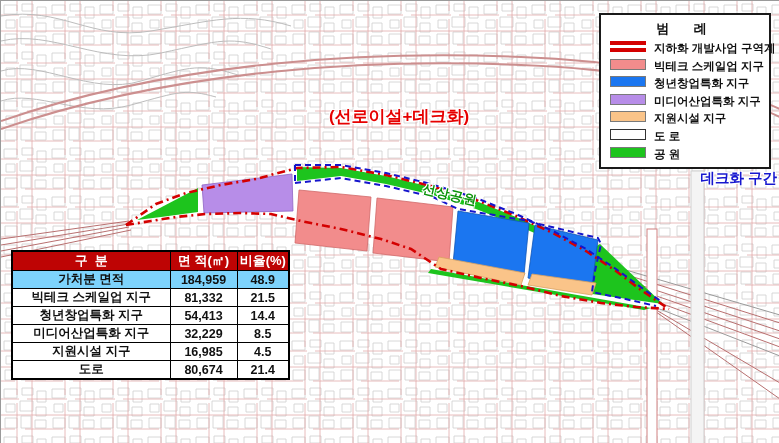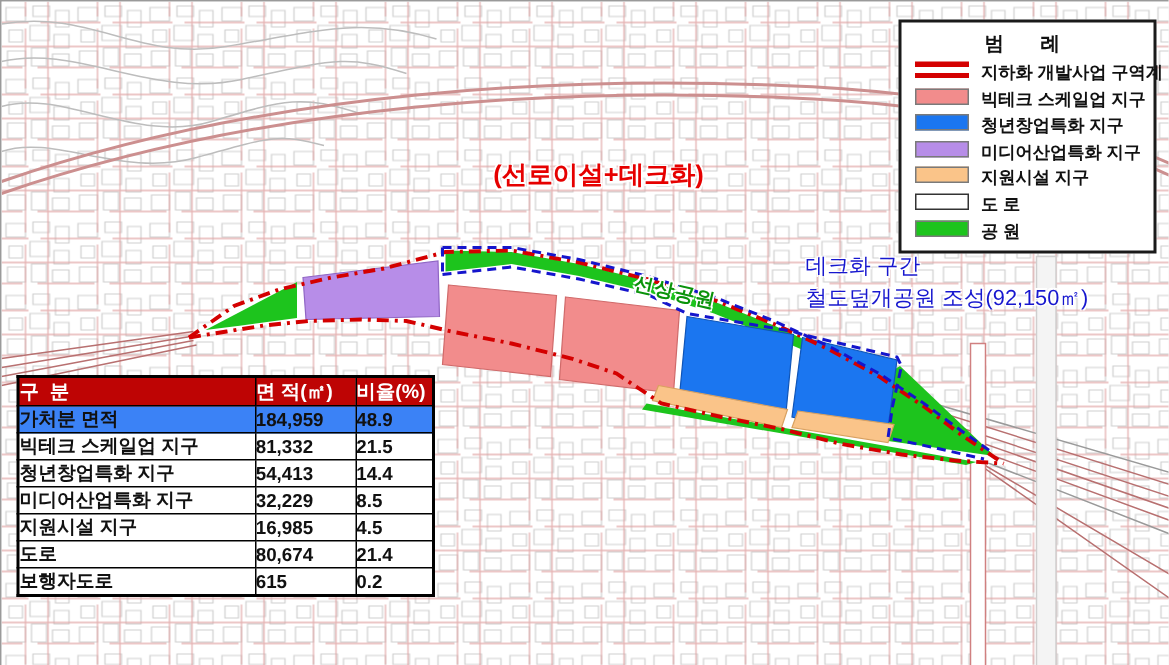--- a/index.html
+++ b/index.html
@@ -20,40 +20,40 @@
   .sw-orange{background:#fac489;border:1px solid #7a7a7a;}
   .sw-green{background:#1dc41d;border:1px solid #7a7a7a;}
   .sw-white{background:#ffffff;border:1px solid #333;}
   .legend-label{font-size:11.5px;font-weight:bold;color:#111;white-space:pre;}
 
   
   .anno-dev{position:absolute;left:283px;top:103px;width:230px;text-align:center;z-index:4;
             font-weight:bold;font-size:17px;line-height:25px;color:#e60000;
             text-shadow:-1px -1px 0 #fff,1px -1px 0 #fff,-1px 1px 0 #fff,1px 1px 0 #fff;}
   .anno-deck{position:absolute;left:536px;top:167px;width:240px;z-index:4;
-             font-weight:normal;font-size:14.5px;line-height:21px;
-             text-shadow:-1px -1px 0 #fff,1px -1px 0 #fff,-1px 1px 0 #fff,1px 1px 0 #fff;}
+             font-weight:bold;font-size:14.5px;line-height:21px;
+             text-shadow:-1px -1px 0 #fff,1px -1px 0 #fff,-1px 1px 0 #fff,1px 1px 0 #fff;text-align:right;}
   .anno-deck .blue-line{color:#1717cf;}
   .anno-deck .black-line{color:#101010;}
   .park-label{position:absolute;left:421px;top:185px;z-index:4;transform:rotate(13deg);
               font-weight:bold;font-size:13px;color:#0a930a;letter-spacing:1px;
               text-shadow:-1px -1px 0 #fff,1px -1px 0 #fff,-1px 1px 0 #fff,1px 1px 0 #fff,0 2px 0 #fff,0 -2px 0 #fff;}
 
   
   .area-table{position:absolute;left:10px;top:249px;width:277px;z-index:5;
               border-collapse:collapse;table-layout:fixed;background:#fff;
               border:2px solid #000;}
-  .area-table td,.area-table th{border:1px solid #000;text-align:left;vertical-align:middle;
+  .area-table td,.area-table th{border:1px solid #000;text-align:center;vertical-align:middle;
               font-size:12.5px;font-weight:bold;color:#111;height:17px;padding:0;white-space:pre;}
   .area-table th{background:#be0404;color:#fff;font-size:13px;}
   .col-label{width:158px;}
   .col-area{width:67px;}
   .col-ratio{width:52px;}
   .row-total td{background:#f5caca;}
-  .row-gray td{background:#3b82f6;}
+  .row-gray td{background:#7dd3fc;}
 </style>
 </head>
 <body>
 
 <div class="stage">
 
   <svg class="map-svg" viewBox="0 0 779 443">
     <defs>
       <pattern id="parcels" width="48" height="48" patternUnits="userSpaceOnUse">
         <rect width="48" height="48" fill="#ffffff"></rect>
@@ -121,21 +121,20 @@
       <line x1="294" y1="164" x2="294" y2="182"></line>
     </g>
   </svg>
 
   <div class="anno-dev">
     <div>(선로이설+데크화)</div>
   </div>
 
   <div class="anno-deck">
     <div class="blue-line">데크화 구간</div>
-    <div class="blue-line">철도덮개공원 조성(92,150㎡)</div>
   </div>
 
   <div class="park-label">선상공원</div>
 
   <div class="legend">
     <div class="legend-title">범    례</div>
     <div class="legend-item">
       <span class="swatch sw-boundary"></span>
       <span class="legend-label">지하화 개발사업 구역계</span>
     </div>
@@ -200,21 +199,16 @@
     <tr>
       <td>지원시설 지구</td>
       <td>16,985</td>
       <td>4.5</td>
     </tr>
     <tr>
       <td>도로</td>
       <td>80,674</td>
       <td>21.4</td>
     </tr>
-    <tr>
-      <td>보행자도로</td>
-      <td>615</td>
-      <td>0.2</td>
-    </tr>
   </tbody>
     </table>
 
 </div>
 
 </body></html>

